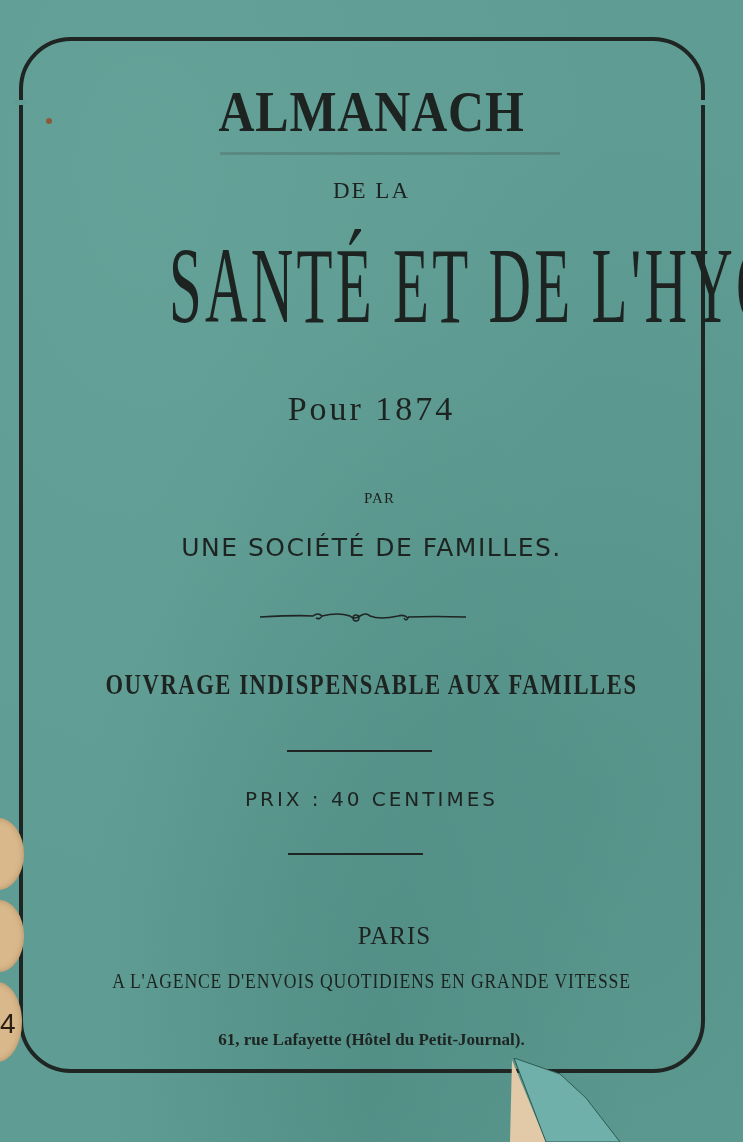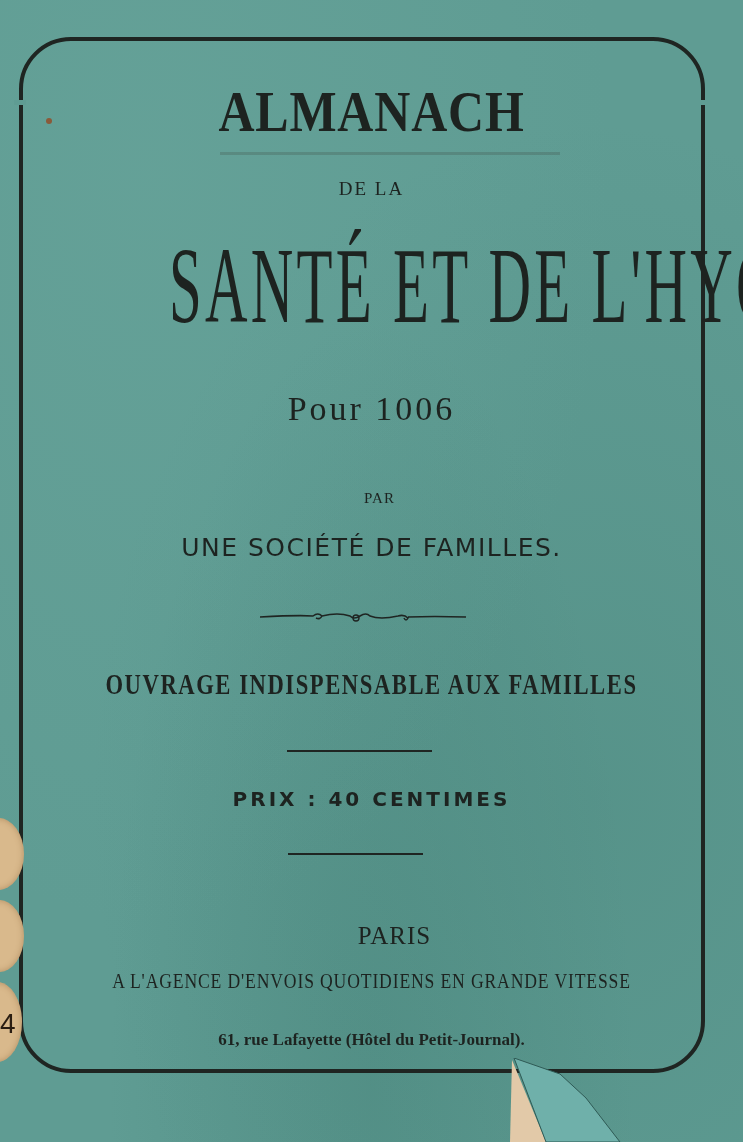--- a/index.html
+++ b/index.html
@@ -18,36 +18,36 @@
       border: 4px solid #1f2522; border-radius: 52px; box-sizing: border-box;
     }
     .frame-gap-top-left { position:absolute; left:14px; top:100px; width:12px; height:5px; background:#5f9c93; }
     .frame-gap-top-right { position:absolute; left:700px; top:100px; width:12px; height:5px; background:#5f9c93; }
     .line { position: absolute; left: 0; width: 743px; text-align: center; white-space: nowrap; }
     .almanach {
       top: 78px; font-family: "Liberation Serif", serif; font-weight: bold;
       font-size: 58px; letter-spacing: 1px; transform: scaleX(0.86);
     }
     .almanach-underline { position:absolute; left:220px; top:152px; width:340px; height:3px; background: rgba(60,70,65,0.25); }
-    .dela { top: 178px; font-family: "Liberation Serif", serif; font-size: 19px; letter-spacing: 2px; }
+    .dela { top: 178px; font-family: "Liberation Serif", serif; font-size: 23px; letter-spacing: 2px; }
     .sante {
       top: 232px; font-family: "Liberation Serif", serif; font-size: 108px; line-height: 1;
       transform: scaleX(0.545); transform-origin: center; letter-spacing: 6px;
     }
     .pour { top: 390px; font-family: "Liberation Serif", serif; font-size: 34px; letter-spacing: 3px; }
     .par { top: 490px; font-family: "Liberation Serif", serif; font-size: 15px; letter-spacing: 1px; padding-left: 8px; }
     .societe { top: 533px; font-family: "DejaVu Sans", sans-serif; font-size: 25px; letter-spacing: 1.5px; font-weight: normal; }
     .ornament { position:absolute; left:258px; top:606px; width:210px; height:22px; }
     .ouvrage {
       top: 668px; font-family: "Liberation Serif", serif; font-weight: bold; font-size: 29px;
       transform: scaleX(0.78); letter-spacing: 2px;
     }
     .rule1 { position:absolute; left:287px; top:750px; width:145px; height:2px; background:#1f2522; }
     .prix {
-      top: 787px; font-family: "DejaVu Sans", sans-serif; font-weight: bold; font-size: 20px; letter-spacing: 3px;
+      top: 787px; font-family: "DejaVu Sans", sans-serif; font-weight: normal; font-size: 20px; letter-spacing: 3px;
     }
     .rule2 { position:absolute; left:288px; top:853px; width:135px; height:2px; background:#1f2522; }
     .paris { top: 922px; font-family: "Liberation Serif", serif; font-weight: normal; font-size: 25px; letter-spacing: 1px; margin-left: 23px; }
     .agence {
       top: 969px; font-family: "Liberation Serif", serif; font-size: 21px; letter-spacing: 1px;
       transform: scaleX(0.84);
     }
     .address { top: 1010px; font-family: "Liberation Serif", serif; font-weight: bold; font-size: 17px; margin-top: 20px; }
     .sticker { position:absolute; border-radius: 50%; background: #d9b98c; box-shadow: inset 0 0 6px rgba(120,80,40,0.4); }
     .sticker-text { position:absolute; left: 0; top: 1008px; font-family: "Liberation Sans", sans-serif; font-size: 28px; color:#2a1d12; }
@@ -59,21 +59,21 @@
 
 <div class="frame"></div>
 <div class="frame-gap-top-left"></div>
 <div class="frame-gap-top-right"></div>
 <div class="spot"></div>
 
 <div class="line almanach">ALMANACH</div>
 <div class="almanach-underline"></div>
 <div class="line dela">DE LA</div>
 <div class="line sante">SANTÉ ET DE L'HYGIÈNE</div>
-<div class="line pour">Pour 1006</div>
+<div class="line pour">Pour 1874</div>
 <div class="line par">PAR</div>
 <div class="line societe">UNE SOCIÉTÉ DE FAMILLES.</div>
 
 <svg class="ornament" viewBox="0 0 210 22">
   <path d="M2 11 Q40 9 55 10 Q60 6 64 10 Q62 14 58 12 M64 10 Q80 6 92 10 Q96 14 102 10 Q108 6 112 10 Q122 14 140 10 Q146 8 150 12 Q148 16 146 12 M150 11 Q175 10 208 11" fill="none" stroke="#1f2522" stroke-width="1.6"></path>
   <circle cx="98" cy="12" r="3" fill="none" stroke="#1f2522" stroke-width="1.4"></circle>
 </svg>
 
 <div class="line ouvrage">OUVRAGE INDISPENSABLE AUX FAMILLES</div>
 <div class="rule1"></div>

